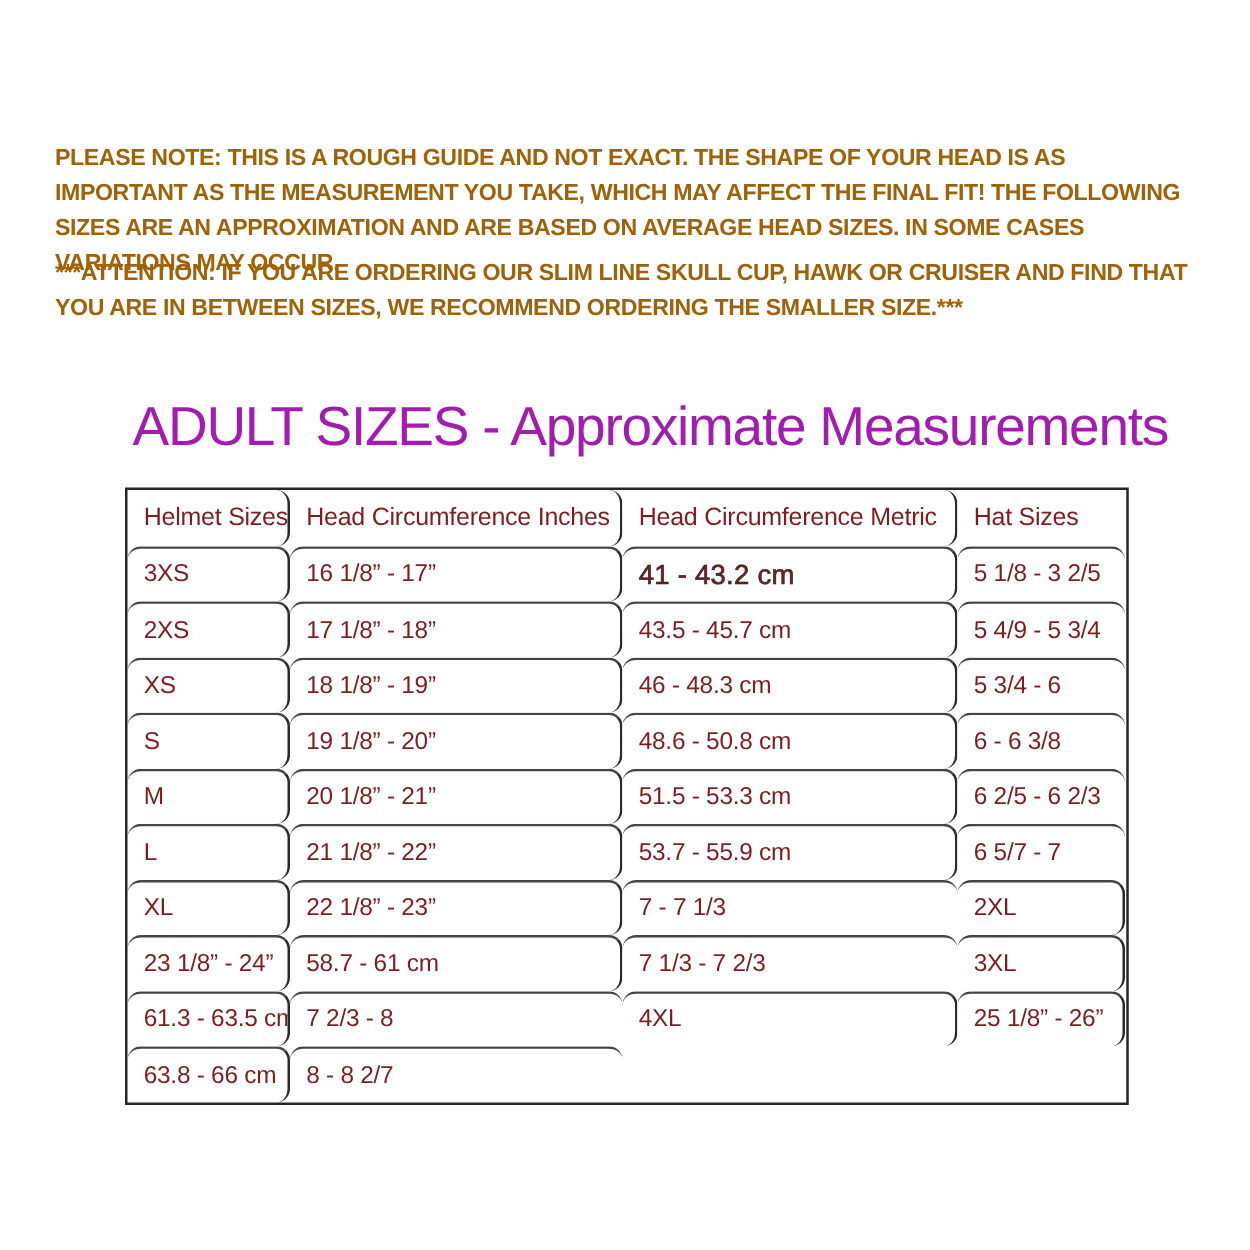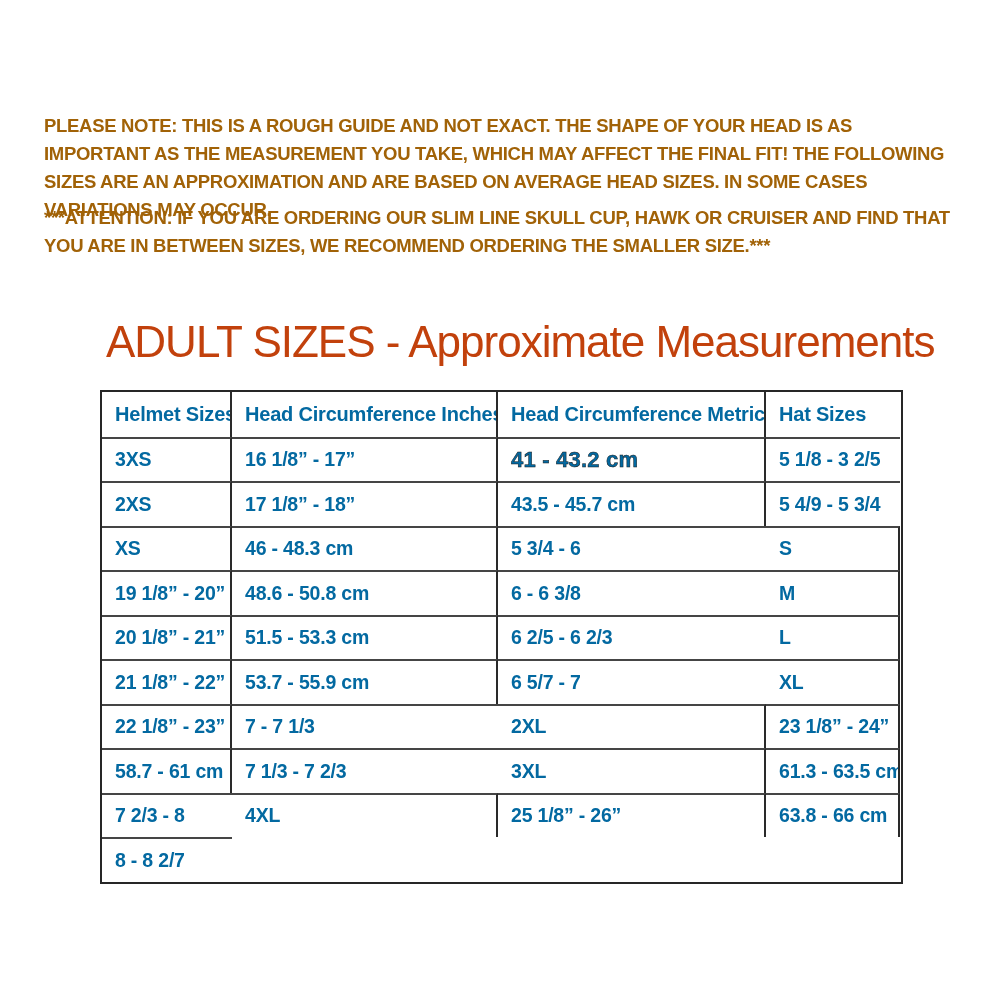--- a/index.html
+++ b/index.html
@@ -25,47 +25,48 @@
   #note-1 { top: 112px; }
   #note-2 { top: 204px; }
   .page-title {
     position: absolute;
     left: 106px;
     top: 318px;
     font-size: 44px;
     line-height: 48px;
     font-weight: 400;
     letter-spacing: -1px;
-    color: #c2410c;
+    color: #a21caf;
     white-space: nowrap;
     text-align: right;
   }
   .sizes-table {
     position: absolute;
     left: 100px;
     top: 390px;
     width: 803px;
     border: 2.5px solid #262626;
     display: grid;
     grid-template-columns: 130px 266px 268px 134px;
     grid-auto-rows: 44.5px;
     background: #ffffff;
   }
   .cell {
     display: flex;
     align-items: center;
     padding-left: 13px;
-    font-weight: 700;
+    font-weight: 400;
     font-size: 19.5px;
     letter-spacing: -0.2px;
-    color: #0369a1;
+    color: #7f1d1d;
     border-top: 2px solid #454545;
     border-right: 2px solid #2a2a2a;
     white-space: nowrap;
     overflow: hidden;
+    border-radius: 11px;
   }
   .cell.last-col { border-right: none; }
   .cell.header-row { border-top: none; height: 45px; font-size: 20px; }
   .cell.metric-emphasis {
     font-size: 22px;
     -webkit-text-stroke: 0.5px #1a1a1a;
     letter-spacing: 0.2px;
   }
 </style>
 </head>
@@ -88,20 +89,21 @@
   <div class="cell">16 1/8” - 17”</div>
   <div class="cell metric-emphasis">41 - 43.2 cm</div>
   <div class="cell last-col">5 1/8 - 3 2/5</div>
 
   <div class="cell">2XS</div>
   <div class="cell">17 1/8” - 18”</div>
   <div class="cell">43.5 - 45.7 cm</div>
   <div class="cell last-col">5 4/9 - 5 3/4</div>
 
   <div class="cell">XS</div>
+  <div class="cell">18 1/8” - 19”</div>
   <div class="cell">46 - 48.3 cm</div>
   <div class="cell last-col">5 3/4 - 6</div>
 
   <div class="cell">S</div>
   <div class="cell">19 1/8” - 20”</div>
   <div class="cell">48.6 - 50.8 cm</div>
   <div class="cell last-col">6 - 6 3/8</div>
 
   <div class="cell">M</div>
   <div class="cell">20 1/8” - 21”</div>

